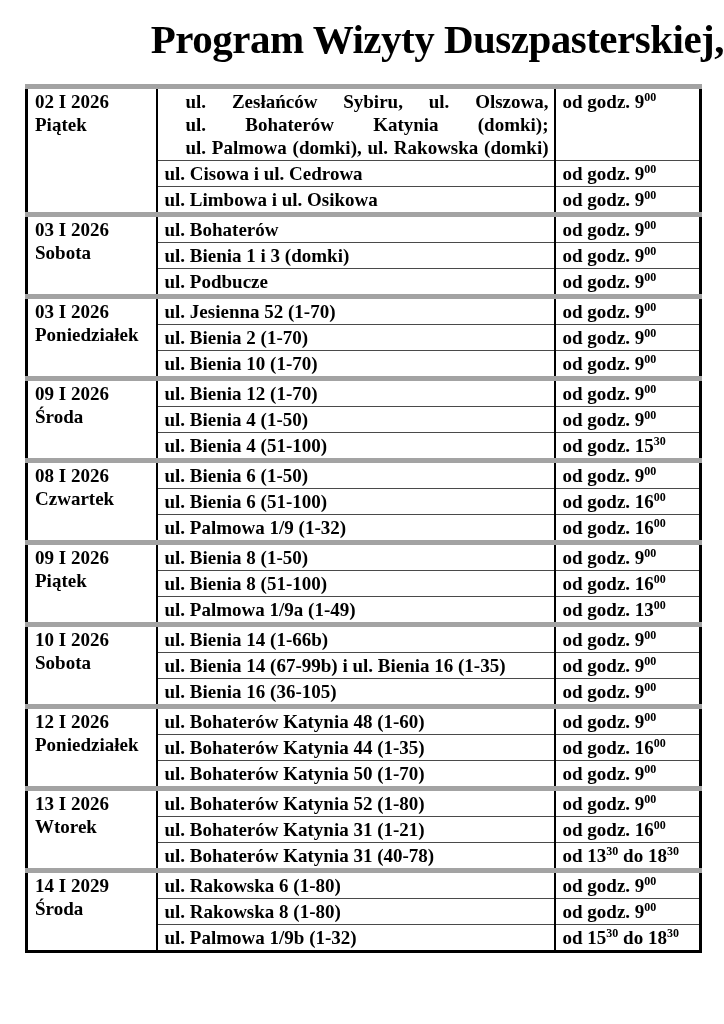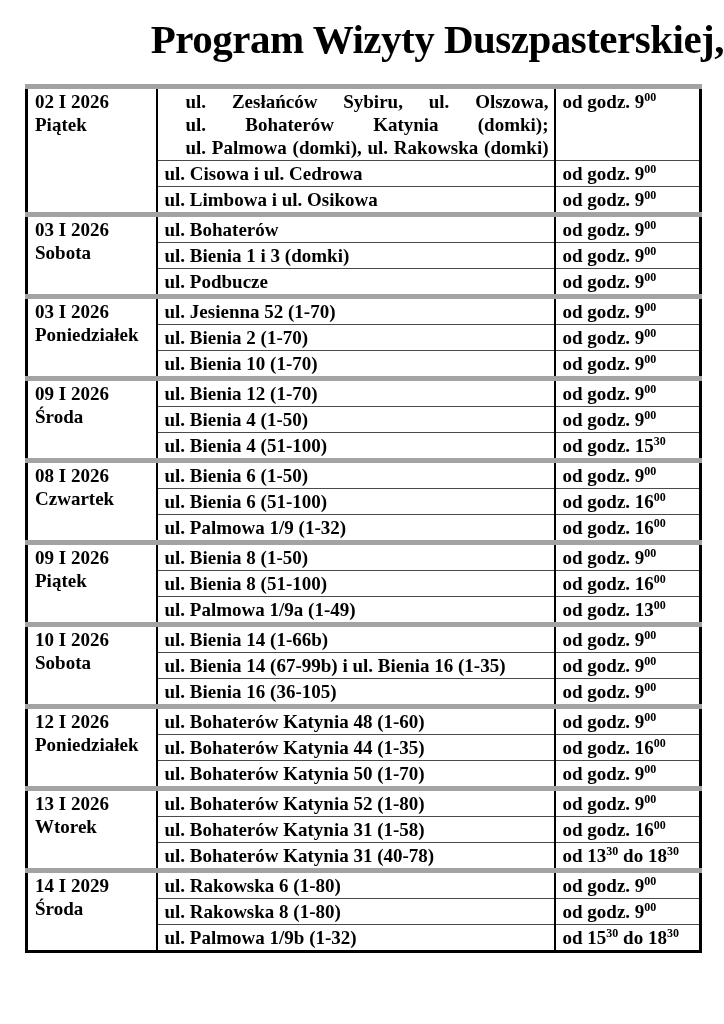--- a/index.html
+++ b/index.html
@@ -209,21 +209,21 @@
       </tr>
       <tr class="group-start">
         <td class="date-cell" rowspan="3">
           <div>13 I 2026</div>
           <div>Wtorek</div>
         </td>
         <td class="street-cell"><span>ul. Bohaterów Katynia 52 </span><span class="reg">(1-80)</span></td>
         <td class="time-cell"><span>od godz. 9</span><sup class="time-sup">00</sup></td>
       </tr>
       <tr>
-        <td class="street-cell"><span>ul. Bohaterów Katynia 31 </span><span class="reg">(1-58)</span></td>
+        <td class="street-cell"><span>ul. Bohaterów Katynia 31 </span><span class="reg">(1-21)</span></td>
         <td class="time-cell"><span>od godz. 16</span><sup class="time-sup">00</sup></td>
       </tr>
       <tr>
         <td class="street-cell"><span>ul. Bohaterów Katynia 31 </span><span class="reg">(40-78)</span></td>
         <td class="time-cell"><span>od 13</span><sup class="time-sup">30</sup><span> do 18</span><sup class="time-sup">30</sup></td>
       </tr>
       <tr class="group-start">
         <td class="date-cell" rowspan="3">
           <div>14 I 2029</div>
           <div>Środa</div>

